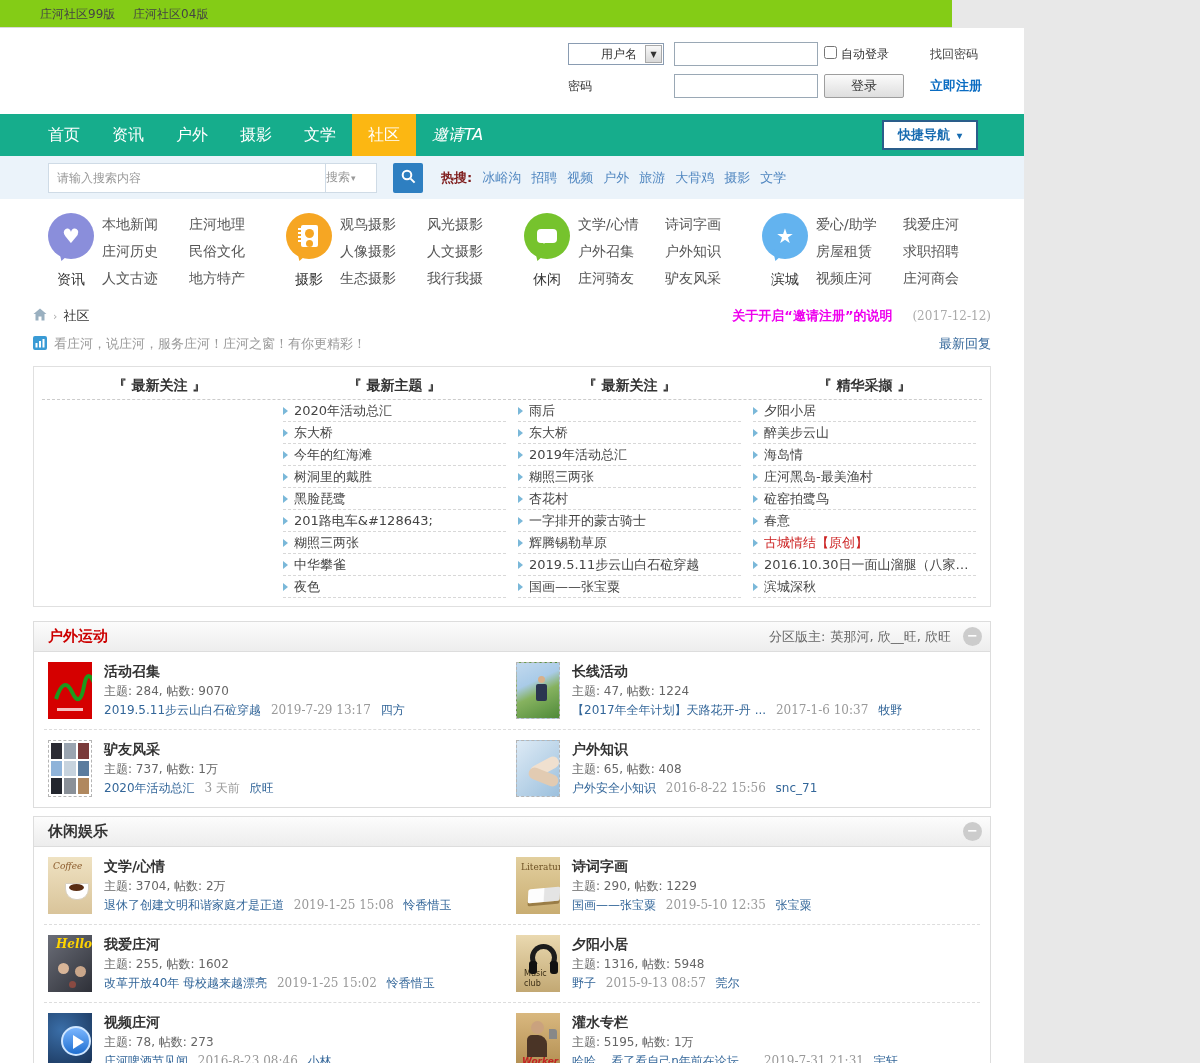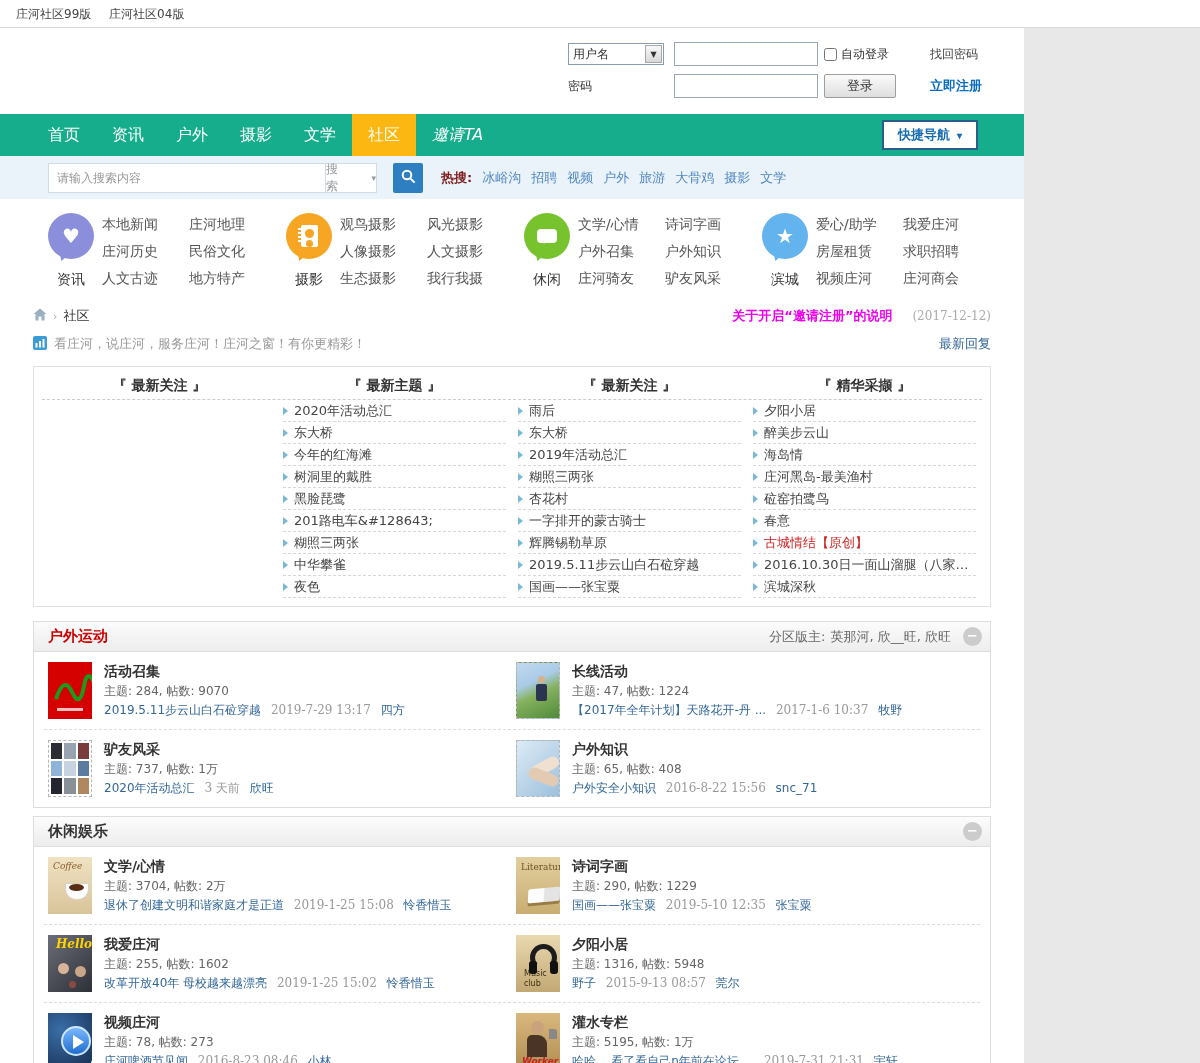--- a/index.html
+++ b/index.html
@@ -7,57 +7,57 @@
     width:1200px;height:1063px;overflow:hidden;position:relative;
     background:#e8e8e8;
     font-family:"DejaVu Sans","Liberation Sans",sans-serif;
     font-size:12px;color:#333;
   }
   a{text-decoration:none;color:#336699;cursor:pointer;}
   ul{margin:0;padding:0;list-style:none;}
   .serif{font-family:"DejaVu Serif","Liberation Serif",serif;}
 
   
-  .topbar{width:1200px;height:28px;line-height:28px;background:#ffffff;border-bottom:1px solid #d9d9d9;box-sizing:border-box;padding-left:16px;}
+  .topbar{width:952px;height:28px;line-height:28px;background:#84cc16;border-bottom:1px solid #d9d9d9;box-sizing:border-box;padding-left:40px;}
   .topbar a{color:#444;margin-right:14px;font-size:12px;}
 
   
   .page{width:1024px;background:#fff;}
 
   
   .hdr{height:86px;position:relative;background:#fff;}
   .logo{position:absolute;left:30px;top:16px;display:flex;align-items:center;}
   .logo-txt{margin-left:8px;}
   .logo-title{font-size:27px;font-weight:bold;color:#f2551a;line-height:28px;letter-spacing:2px;}
   .logo-domain{font-size:12px;color:#8d8d8d;line-height:14px;}
   .login{position:absolute;right:34px;top:14px;display:grid;grid-template-columns:96px 140px 96px 60px;gap:8px 10px;align-items:center;font-size:12px;}
   .win-select{height:22px;border:1px solid #8a9cb2;background:#fff;display:flex;align-items:center;box-sizing:border-box;cursor:pointer;}
-  .win-select .txt{flex:1;padding-left:4px;color:#333;}
+  .win-select .txt{flex:1;padding-left:4px;color:#333;margin-left:28px;}
   .win-select .ab{width:17px;height:18px;margin-right:1px;background:linear-gradient(#f8f8f8,#d8d8d8);border:1px solid #a8a8a8;box-sizing:border-box;font-size:8px;display:flex;align-items:center;justify-content:center;color:#333;}
   .tinput{width:138px;height:20px;border:1px solid #9aa8b5;box-sizing:content-box;}
-  .autologin{display:flex;align-items:center;gap:4px;color:#333;white-space:nowrap;}
+  .autologin{display:flex;gap:4px;color:#333;white-space:nowrap;}
   .autologin input{margin:0;width:13px;height:13px;}
   .pwd-label{color:#333;}
-  .loginbtn{width:72px;height:24px;background:linear-gradient(#fbfbfb,#dedede);border:1px solid #9e9e9e;border-radius:2px;font-size:13px;color:#333;cursor:pointer;}
+  .loginbtn{width:80px;height:24px;background:linear-gradient(#fbfbfb,#dedede);border:1px solid #9e9e9e;border-radius:2px;font-size:13px;color:#333;cursor:pointer;}
   .findpwd{color:#444;white-space:nowrap;}
   .regnow{color:#0a6cc2;font-weight:bold;font-size:13px;white-space:nowrap;}
 
   
   .nav{height:42px;background:#16ad8c;display:flex;align-items:stretch;padding-left:32px;box-sizing:border-box;}
   .nav-item{line-height:42px;padding:0 16px;color:#fff;font-size:16px;cursor:pointer;white-space:nowrap;}
   .nav-item.active{background:#fcb712;}
   .nav-item.invite{font-style:italic;}
   .quicknav-btn{align-self:center;margin-left:auto;margin-right:46px;background:#fff;border:2px solid #2a5d8a;color:#176bb0;font-weight:bold;font-size:13px;padding:4px 14px;display:flex;align-items:center;gap:7px;cursor:pointer;}
   .quicknav-btn .arr{font-size:10px;}
 
   
   .searchrow{height:43px;background:#ebf3fa;display:flex;align-items:center;padding-left:48px;box-sizing:border-box;}
   .s-input{width:260px;height:28px;border:1px solid #cfdbe6;border-right:none;padding:0 8px;font-size:12px;color:#333;outline:none;}
   .s-input::placeholder{color:#999;}
-  .s-type{width:52px;height:30px;background:#fff;border:1px solid #cfdbe6;box-sizing:border-box;display:flex;align-items:center;justify-content:flex-end;gap:22px;color:#999;font-size:12px;cursor:pointer;}
+  .s-type{width:52px;height:30px;background:#fff;border:1px solid #cfdbe6;box-sizing:border-box;display:flex;align-items:center;justify-content:flex-start;gap:1px;color:#999;font-size:12px;cursor:pointer;}
   .s-type .arr{font-size:9px;color:#999;}
   .s-btn{width:30px;height:30px;margin-left:16px;background:#2e7fc1;border:none;border-radius:2px;display:flex;align-items:center;justify-content:center;cursor:pointer;}
   .hot{margin-left:18px;display:flex;align-items:center;gap:10px;font-size:13px;}
   .hot-label{font-weight:bold;color:#7f1d1d;}
   .hot a{color:#5187c0;}
 
   
   .quicknav{height:100px;background:#fff;display:flex;padding-left:40px;box-sizing:border-box;padding-top:12px;}
   .qgroup{width:238px;display:flex;}
   .qicon{width:62px;text-align:center;cursor:pointer;}

